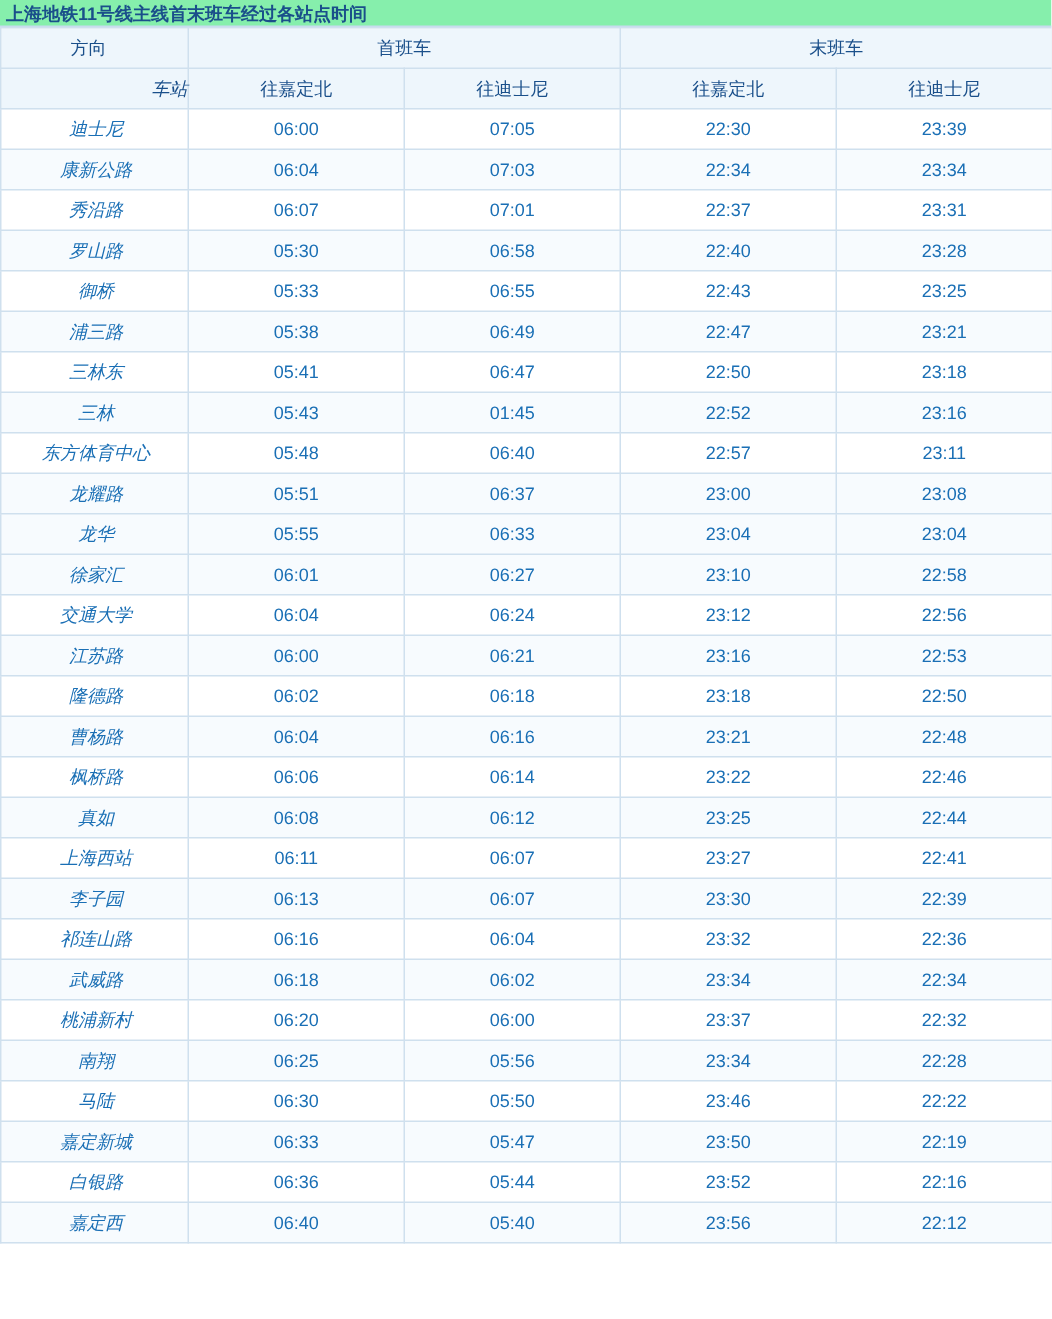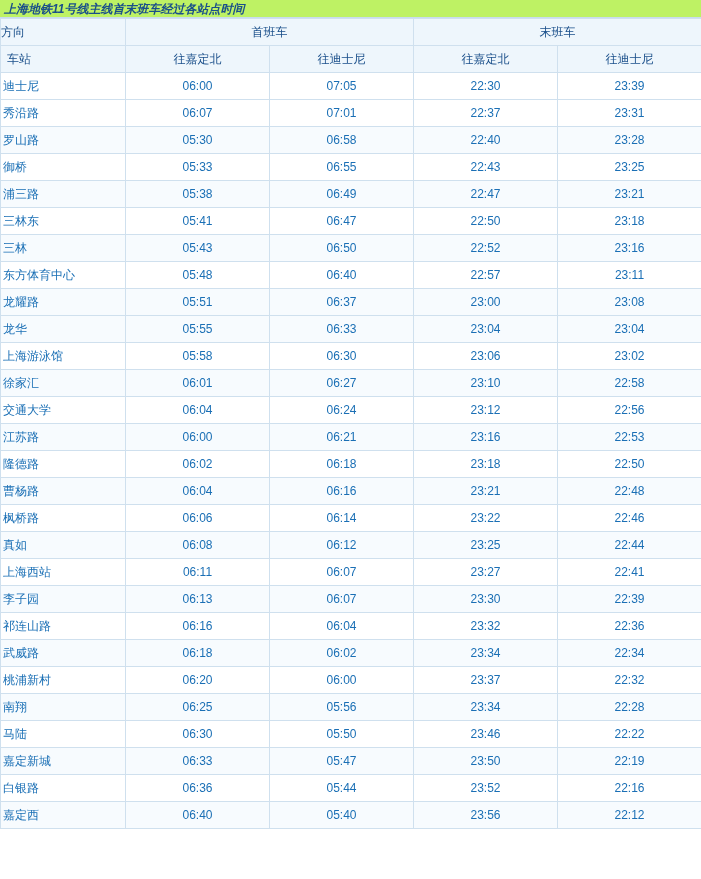--- a/index.html
+++ b/index.html
@@ -14,27 +14,26 @@
     font-size: 12px;
     color: #333333;
     overflow: hidden;
   }
   .page {
     width: 701px;
     position: relative;
   }
   .title-bar {
     height: 18px;
-    background: #bef264;
+    background: #86efac;
     border-bottom: 1px solid #c8dcee;
     display: flex;
     align-items: center;
     padding-left: 4px;
     box-sizing: border-box;
-    font-style: italic;
   }
   .title-text {
     font-size: 12px;
     font-weight: bold;
     color: #1a4f8a;
     letter-spacing: 0;
     line-height: 16px;
     white-space: nowrap;
   }
   table.timetable {
@@ -56,32 +55,34 @@
     font-size: 12px;
   }
   thead th {
     background: #eef6fc;
     color: #1a4f8a;
     text-align: center;
     vertical-align: middle;
     height: 23px;
   }
   thead th.dir-head {
-    text-align: left;
+    text-align: center;
     padding-right: 8px;
   }
   thead th.station-head {
-    text-align: left;
+    text-align: right;
     padding-left: 6px;
+    font-style: italic;
   }
   tbody td.station {
-    text-align: left;
+    text-align: center;
     padding-left: 2px;
     color: #1a6fb5;
     vertical-align: middle;
+    font-style: italic;
   }
   tbody td.time {
     text-align: center;
     color: #1a6fb5;
     vertical-align: middle;
   }
   tbody tr.even td {
     background: #ffffff;
   }
   tbody tr.odd td {
@@ -120,20 +121,27 @@
       </tr>
     </thead>
     <tbody id="table-body">
         <tr class="even">
           <td class="station">迪士尼</td>
           <td class="time">06:00</td>
           <td class="time">07:05</td>
           <td class="time">22:30</td>
           <td class="time">23:39</td>
         </tr>
+        <tr class="odd">
+          <td class="station">康新公路</td>
+          <td class="time">06:04</td>
+          <td class="time">07:03</td>
+          <td class="time">22:34</td>
+          <td class="time">23:34</td>
+        </tr>
         <tr class="even">
           <td class="station">秀沿路</td>
           <td class="time">06:07</td>
           <td class="time">07:01</td>
           <td class="time">22:37</td>
           <td class="time">23:31</td>
         </tr>
         <tr class="odd">
           <td class="station">罗山路</td>
           <td class="time">05:30</td>
@@ -158,21 +166,21 @@
         <tr class="even">
           <td class="station">三林东</td>
           <td class="time">05:41</td>
           <td class="time">06:47</td>
           <td class="time">22:50</td>
           <td class="time">23:18</td>
         </tr>
         <tr class="odd">
           <td class="station">三林</td>
           <td class="time">05:43</td>
-          <td class="time">06:50</td>
+          <td class="time">01:45</td>
           <td class="time">22:52</td>
           <td class="time">23:16</td>
         </tr>
         <tr class="even">
           <td class="station">东方体育中心</td>
           <td class="time">05:48</td>
           <td class="time">06:40</td>
           <td class="time">22:57</td>
           <td class="time">23:11</td>
         </tr>
@@ -183,27 +191,20 @@
           <td class="time">23:00</td>
           <td class="time">23:08</td>
         </tr>
         <tr class="odd">
           <td class="station">龙华</td>
           <td class="time">05:55</td>
           <td class="time">06:33</td>
           <td class="time">23:04</td>
           <td class="time">23:04</td>
         </tr>
-        <tr class="even">
-          <td class="station">上海游泳馆</td>
-          <td class="time">05:58</td>
-          <td class="time">06:30</td>
-          <td class="time">23:06</td>
-          <td class="time">23:02</td>
-        </tr>
         <tr class="odd">
           <td class="station">徐家汇</td>
           <td class="time">06:01</td>
           <td class="time">06:27</td>
           <td class="time">23:10</td>
           <td class="time">22:58</td>
         </tr>
         <tr class="even">
           <td class="station">交通大学</td>
           <td class="time">06:04</td>

